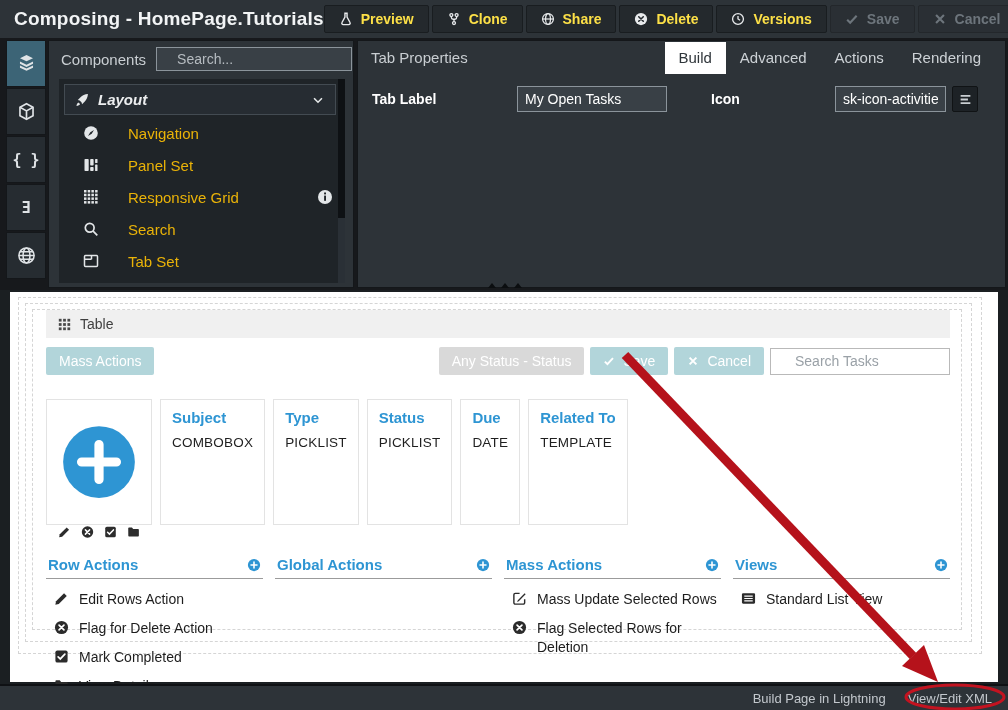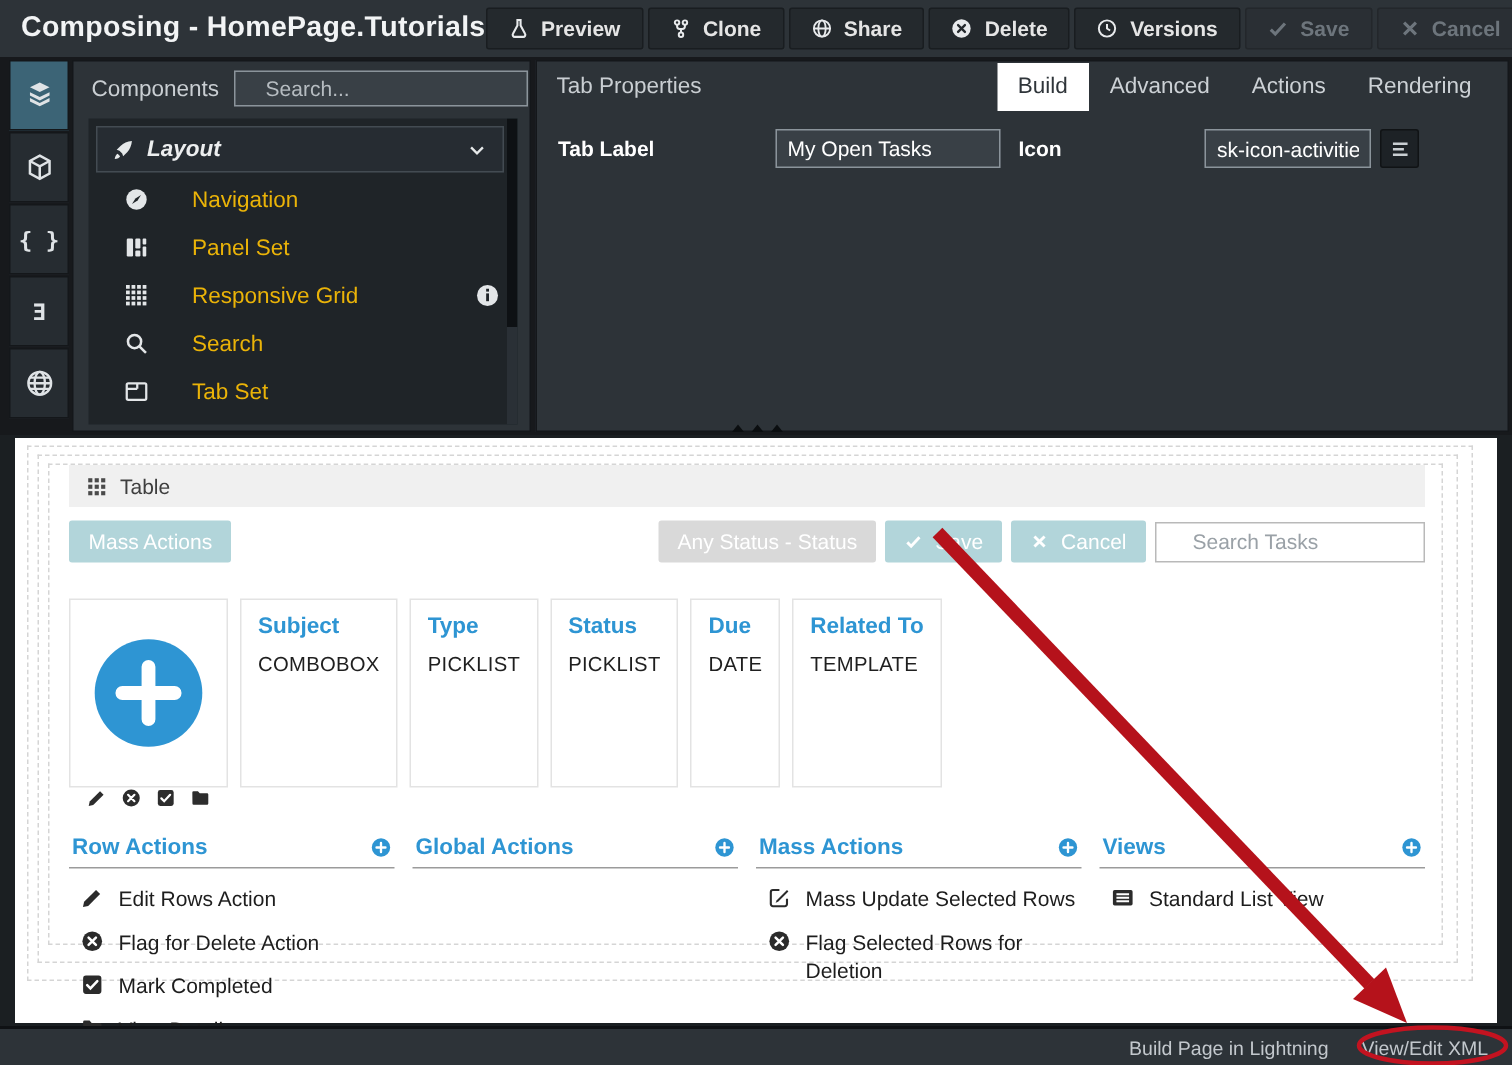--- a/index.html
+++ b/index.html
@@ -6,21 +6,21 @@
   html,body { width:1008px; height:710px; }
   body { font-family:"Liberation Sans","DejaVu Sans",sans-serif; background:#202428; overflow:hidden; }
   .screen { position:relative; width:1008px; height:710px; background:#1b1f22; }
 
   
   .topbar { position:absolute; left:0; top:0; width:1008px; height:38px; background:#2d3338;
             display:flex; align-items:center; padding:0 4px 0 14px; }
   .title { color:#f2f4f5; font-size:19px; font-weight:bold; letter-spacing:.2px; white-space:nowrap; }
   .topbar-buttons { margin-left:auto; display:flex; gap:3px; }
   .tbtn { display:flex; align-items:center; gap:8px; height:28px; padding:0 14px;
-          background:#24292d; border:1px solid #191d20; color:#e5e5e5; font-size:14px; font-weight:bold;
+          background:#24292d; border:1px solid #191d20; color:#fde047; font-size:14px; font-weight:bold;
           font-family:inherit; border-radius:2px; cursor:pointer; }
   .tbtn .icon { width:14px; height:14px; color:#e8eaec; }
   .tbtn.disabled { color:#6d757c; background:#2a2f34; border-color:#23272b; cursor:default; }
   .tbtn.disabled .icon { color:#6d757c; }
 
   .icon svg { display:block; width:100%; height:100%; }
   .glyph { font-weight:bold; }
 
   
   .workspace { position:absolute; left:0; top:38px; width:1008px; height:252px; background:#17191c; }
@@ -61,21 +61,21 @@
   .pp-title { color:#c9ced2; font-size:15px; align-self:center; }
   .pp-tabs { margin-left:auto; display:flex; align-items:flex-end; margin-right:10px; }
   .pp-tab { padding:7px 14px 8px; font-size:15px; color:#ccd1d5; cursor:pointer; }
   .pp-tab.active { background:#ffffff; color:#2f353a; }
   .pp-fields { display:flex; align-items:center; margin-top:12px; padding:0 14px; }
   .pp-label { color:#ffffff; font-size:14px; font-weight:bold; }
   .pp-label-1 { width:145px; }
   .pp-input { height:26px; background:#394046; border:1px solid #8b949b; color:#fff; font-size:14px;
               padding:0 7px; font-family:inherit; }
   .pp-input-1 { width:150px; }
-  .pp-label-2 { width:124px; margin-left:12px; }
+  .pp-label-2 { width:124px; margin-left:44px; }
   .pp-input-2 { width:111px; }
   .pp-iconbtn { width:26px; height:26px; margin-left:6px; background:#1d2226; border:1px solid #101315;
                 border-radius:2px; display:flex; align-items:center; justify-content:center; color:#c9ced2; cursor:pointer; }
   .pp-iconbtn .icon { width:13px; height:13px; }
 
   
   .grip { position:absolute; left:488px; top:283px; display:flex; gap:5px; cursor:row-resize; }
   .grip i { width:0; height:0; border-left:4px solid transparent; border-right:4px solid transparent;
             border-bottom:5px solid #0b0e10; }
 

